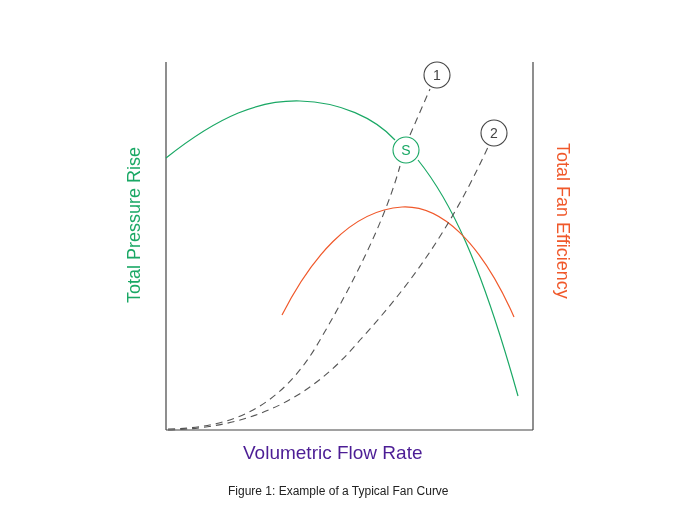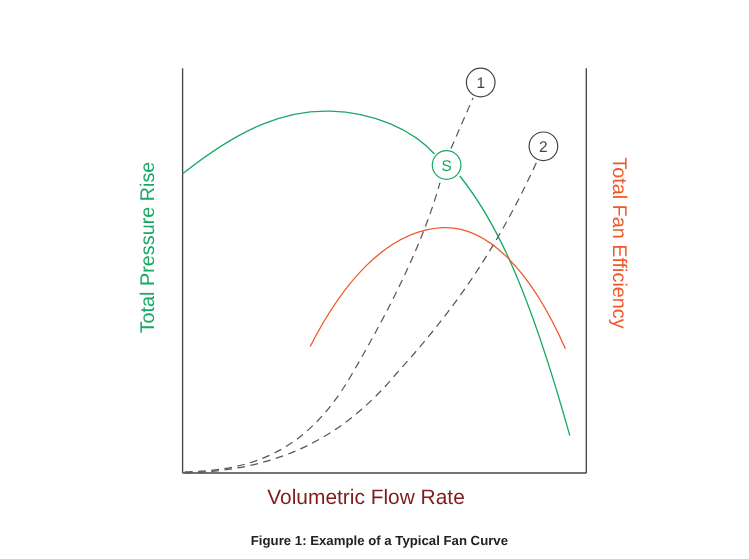--- a/index.html
+++ b/index.html
@@ -1,22 +1,22 @@
 <!DOCTYPE html>
 <html><head>
 <meta charset="utf-8">
 <style>
   html,body{margin:0;padding:0;background:#fff;}
   body{width:681px;height:508px;position:relative;overflow:hidden;font-family:"Liberation Sans","DejaVu Sans",sans-serif;}
   svg{position:absolute;left:0;top:0;}
   .ylabel{position:absolute;font-size:18px;color:#1aa865;white-space:nowrap;transform-origin:left top;}
   .ylabel-left{left:124px;top:303px;transform:rotate(-90deg);}
   .ylabel-right{left:573px;top:143px;transform:rotate(90deg);color:#f0582a;}
-  .xlabel{position:absolute;left:243px;top:442px;font-size:19px;color:#7f1d1d;}
-  .caption{position:absolute;left:228px;top:484px;font-size:12px;color:#222;font-weight:bold;}
+  .xlabel{position:absolute;left:243px;top:442px;font-size:19px;color:#4c1d95;}
+  .caption{position:absolute;left:228px;top:484px;font-size:12px;color:#222;}
 </style>
 </head>
 <body>
 
 <svg width="681" height="508">
 
   <line x1="166" y1="62" x2="166" y2="430" stroke="#444" stroke-width="1.2"></line>
   <line x1="166" y1="430" x2="533" y2="430" stroke="#444" stroke-width="1.2"></line>
   <line x1="533" y1="62" x2="533" y2="430" stroke="#444" stroke-width="1.2"></line>
 

